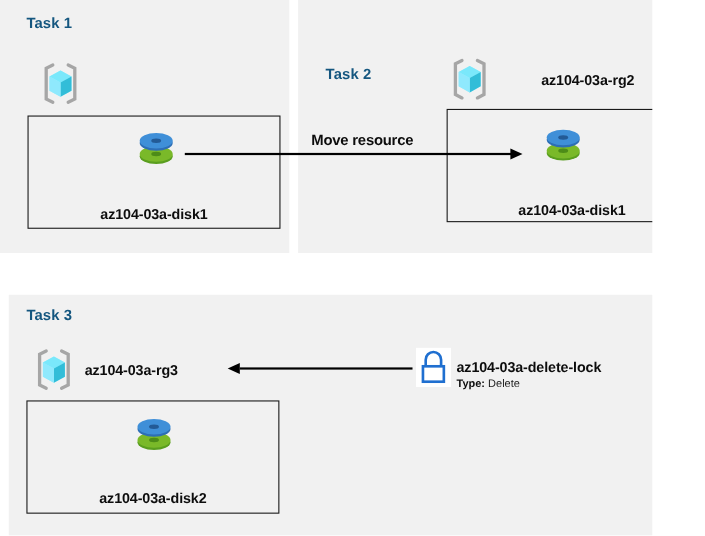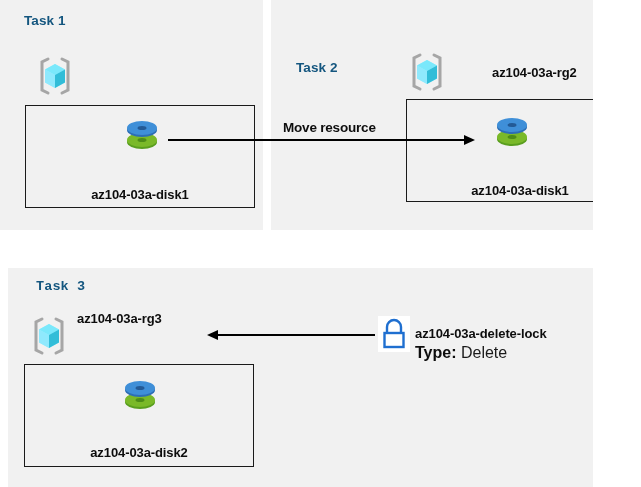--- a/index.html
+++ b/index.html
@@ -42,21 +42,21 @@
     color: #0d0d0d;
     white-space: nowrap;
     letter-spacing: -0.1px;
   }
   .label.center {
     text-align: center;
     margin-top: 25px;
   }
   .sublabel {
     position: absolute;
-    font-size: 16px;
+    font-size: 10px;
     color: #1a1a1a;
     white-space: nowrap;
   }
   .sublabel b {
     font-weight: bold;
     color: #0d0d0d;
   }
   .icon-rg, .icon-disk, .icon-lock {
     position: absolute;
   }
@@ -152,33 +152,33 @@
     </svg>
   </div>
   <div class="label center" style="left:406px; top:158px; width:228px;">az104-03a-disk1</div>
 
   <div class="arrow-line" style="left:168px; top:139px; width:300px;"></div>
   <div class="arrow-head right" style="left:464px; top:135px;"></div>
   <div class="edge-label" style="left:283px; top:120px;">Move resource</div>
 
   <div class="panel" style="left:8px; top:268px; width:587px; height:219px;"></div>
 
-  <div class="panel-title" style="left:36px; top:279px;font-family:Liberation Mono, monospace;">Task 3</div>
+  <div class="panel-title" style="left:24px; top:279px;">Task 3</div>
 
   <div class="icon-rg" style="left:30px; top:316px; width:38px; height:40px;">
     <svg width="38" height="40" viewBox="0 0 38 40">
       <path d="M12 3 L6 6 L6 34 L12 37" fill="none" stroke="#a6a6a6" stroke-width="3" stroke-linecap="round"></path>
       <path d="M26 3 L32 6 L32 34 L26 37" fill="none" stroke="#a6a6a6" stroke-width="3" stroke-linecap="round"></path>
       <polygon points="19,8 29,13.5 29,26.5 19,32 9,26.5 9,13.5" fill="#9cf0ff"></polygon>
       <polygon points="19,8 29,13.5 19,19 9,13.5" fill="#7ae8fb"></polygon>
       <polygon points="19,19 29,13.5 29,26.5 19,32" fill="#32bdd8"></polygon>
       <polygon points="19,19 9,13.5 9,26.5 19,32" fill="#8fe9fd"></polygon>
     </svg>
   </div>
-  <div class="label" style="left:77px; top:311px;text-align:center;">az104-03a-rg3</div>
+  <div class="label" style="left:77px; top:329px;text-align:center;">az104-03a-rg3</div>
 
   <div class="inner-box" style="left:24px; top:364px; width:230px; height:103px;"></div>
 
   <div class="icon-disk" style="left:120px; top:373px; width:40px; height:40px;">
     <svg width="40" height="40" viewBox="0 0 40 40">
       <ellipse cx="20" cy="29" rx="15" ry="7" fill="#5a9e1f"></ellipse>
       <ellipse cx="20" cy="27" rx="15" ry="7" fill="#7ab929"></ellipse>
       <ellipse cx="20" cy="27" rx="4.5" ry="2" fill="#4d8c18"></ellipse>
       <ellipse cx="20" cy="17" rx="15" ry="7" fill="#2d6eb5"></ellipse>
       <ellipse cx="20" cy="15" rx="15" ry="7" fill="#3f8fd8"></ellipse>

